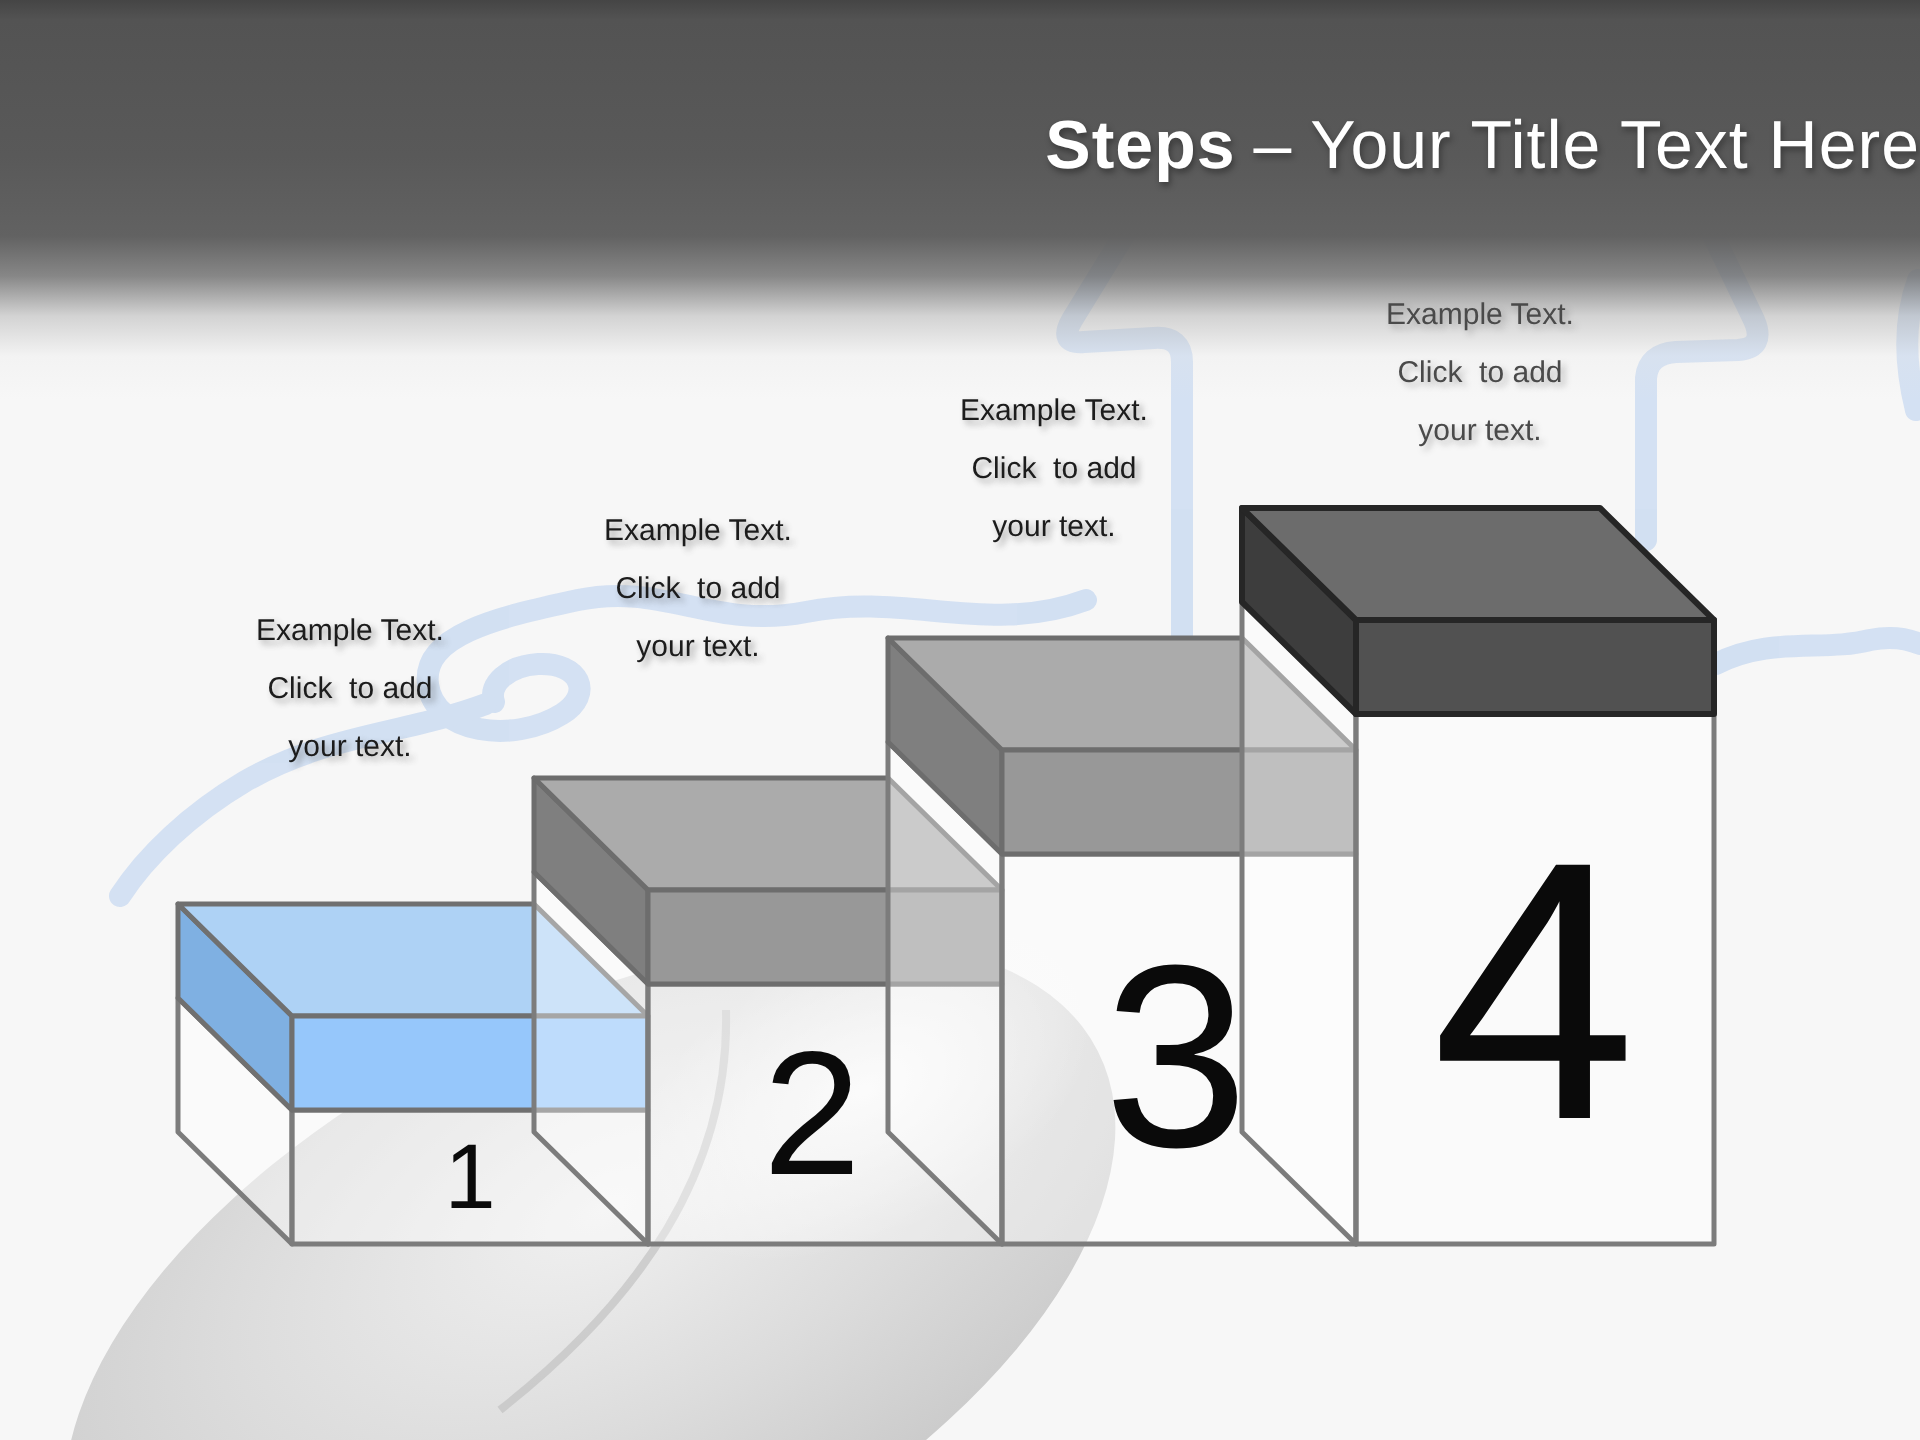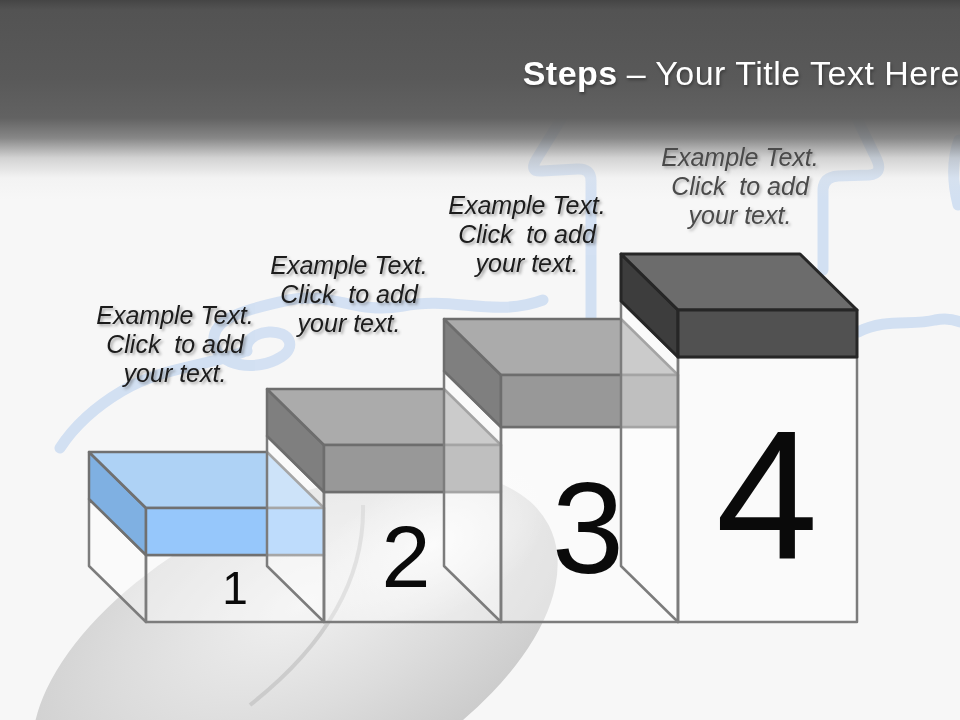--- a/index.html
+++ b/index.html
@@ -22,21 +22,21 @@
   .title{
     position:absolute;left:0;top:54px;width:960px;
     text-align:right;color:#ffffff;
     font-size:34px;font-weight:400;letter-spacing:.5px;
     text-shadow:1px 2px 3px rgba(0,0,0,.35);
   }
   .title b{font-weight:700;}
   .title .sep{margin:0 9px;}
   .caption{
     position:absolute;width:200px;text-align:center;
-    font-size:25px;line-height:29px;font-style:italic;
+    font-size:15px;line-height:29px;
     color:#1c1c1c;
     text-shadow:2px 2px 3px rgba(60,60,60,.45);
   }
   .caption span{display:block;white-space:pre;}
   .caption.c4{color:#4a4a4a;text-shadow:2px 2px 3px rgba(90,90,90,.4);}
   .stepnum{
     position:absolute;line-height:1;color:#0a0a0a;font-weight:400;
     text-align:center;width:140px;
   }
 </style>

